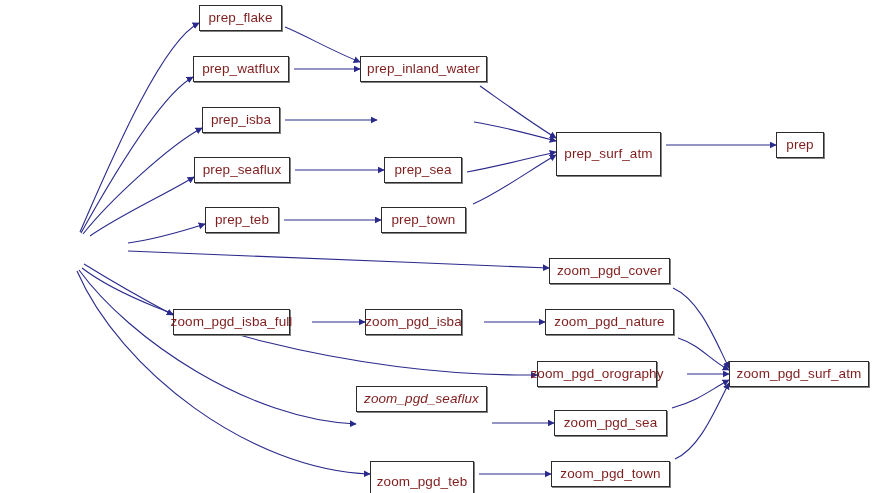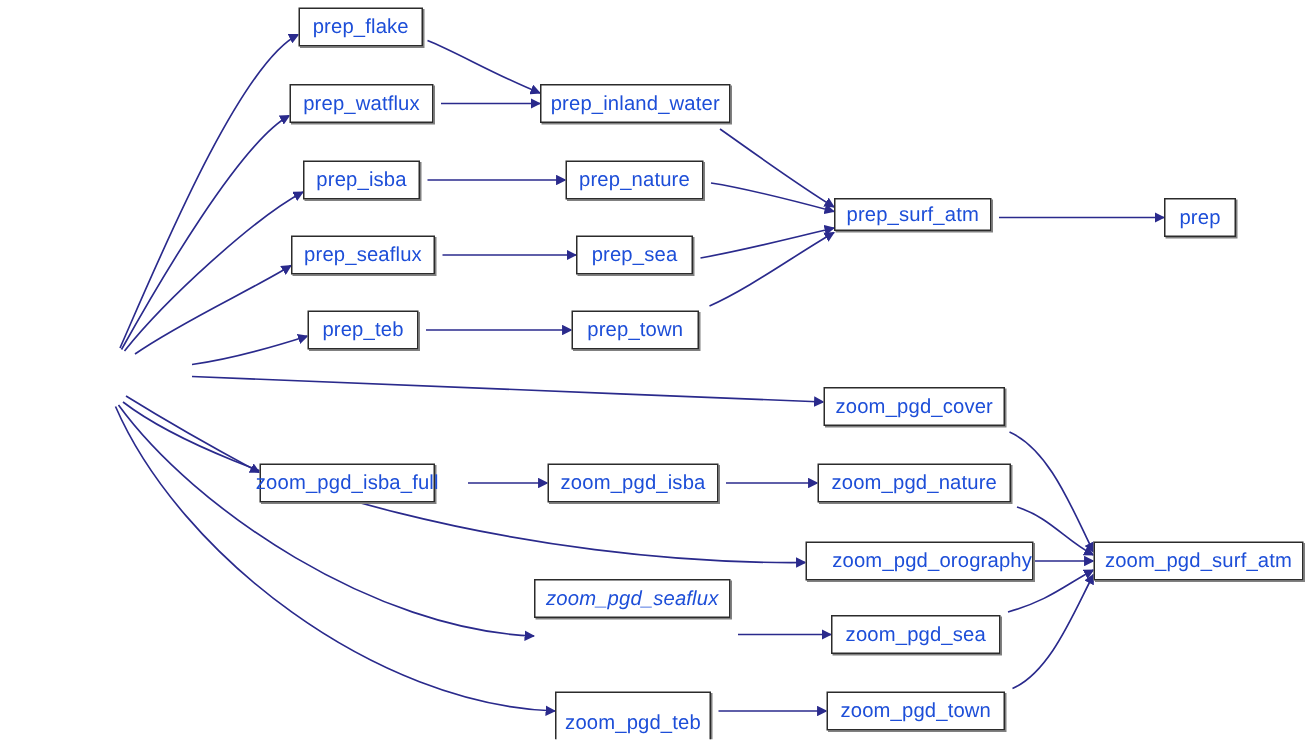--- a/index.html
+++ b/index.html
@@ -29,21 +29,21 @@
     left: 0;
     top: 0;
     width: 875px;
     height: 493px;
   }
   .node {
     position: absolute;
     box-sizing: border-box;
     border: 1px solid #2b2b2b;
     background: #ffffff;
-    color: #1d4ed8;
+    color: #7f1d1d;
     font-size: 13.5px;
     line-height: 1;
     display: flex;
     align-items: center;
     justify-content: center;
     white-space: nowrap;
     letter-spacing: 0.1px;
     box-shadow: 1px 1px 0 0 #808080;
   }
   .node.highlight {
@@ -105,48 +105,45 @@
       </div>
       <div class="node" style="left: 194px; top: 157px; width: 96px; height: 26px; align-items: center;">
         <span class="node-label">prep_seaflux</span>
       </div>
       <div class="node" style="left: 205px; top: 207px; width: 74px; height: 26px;">
         <span class="node-label">prep_teb</span>
       </div>
       <div class="node" style="left: 360px; top: 56px; width: 127px; height: 26px;">
         <span class="node-label">prep_inland_water</span>
       </div>
-      <div class="node" style="left: 377px; top: 107px; width: 92px; height: 26px;">
-        <span class="node-label">prep_nature</span>
-      </div>
       <div class="node" style="left: 384px; top: 157px; width: 78px; height: 26px;">
         <span class="node-label">prep_sea</span>
       </div>
       <div class="node" style="left: 381px; top: 207px; width: 85px; height: 26px;">
         <span class="node-label">prep_town</span>
       </div>
-      <div class="node" style="left: 556px; top: 132px; width: 105px; height: 22px;">
+      <div class="node" style="left: 556px; top: 132px; width: 105px; height: 44px;">
         <span class="node-label">prep_surf_atm</span>
       </div>
       <div class="node" style="left: 776px; top: 132px; width: 48px; height: 26px;">
         <span class="node-label">prep</span>
       </div>
       <div class="node" style="left: 549px; top: 258px; width: 121px; height: 26px;">
         <span class="node-label">zoom_pgd_cover</span>
       </div>
       <div class="node" style="left: 173px; top: 309px; width: 117px; height: 26px;">
         <span class="node-label">zoom_pgd_isba_full</span>
       </div>
-      <div class="node" style="left: 365px; top: 309px; width: 114px; height: 26px;">
+      <div class="node" style="left: 365px; top: 309px; width: 97px; height: 26px;">
         <span class="node-label">zoom_pgd_isba</span>
       </div>
       <div class="node" style="left: 545px; top: 309px; width: 129px; height: 26px;">
         <span class="node-label">zoom_pgd_nature</span>
       </div>
-      <div class="node" style="left: 537px; top: 361px; width: 152px; height: 26px; justify-content: flex-end;">
+      <div class="node" style="left: 537px; top: 361px; width: 120px; height: 26px;">
         <span class="node-label">zoom_pgd_orography</span>
       </div>
       <div class="node" style="left: 729px; top: 361px; width: 140px; height: 26px;">
         <span class="node-label">zoom_pgd_surf_atm</span>
       </div>
       <div class="node" style="left: 356px; top: 386px; width: 131px; height: 26px; font-style: italic;">
         <span class="node-label">zoom_pgd_seaflux</span>
       </div>
       <div class="node" style="left: 554px; top: 410px; width: 113px; height: 26px;">
         <span class="node-label">zoom_pgd_sea</span>

